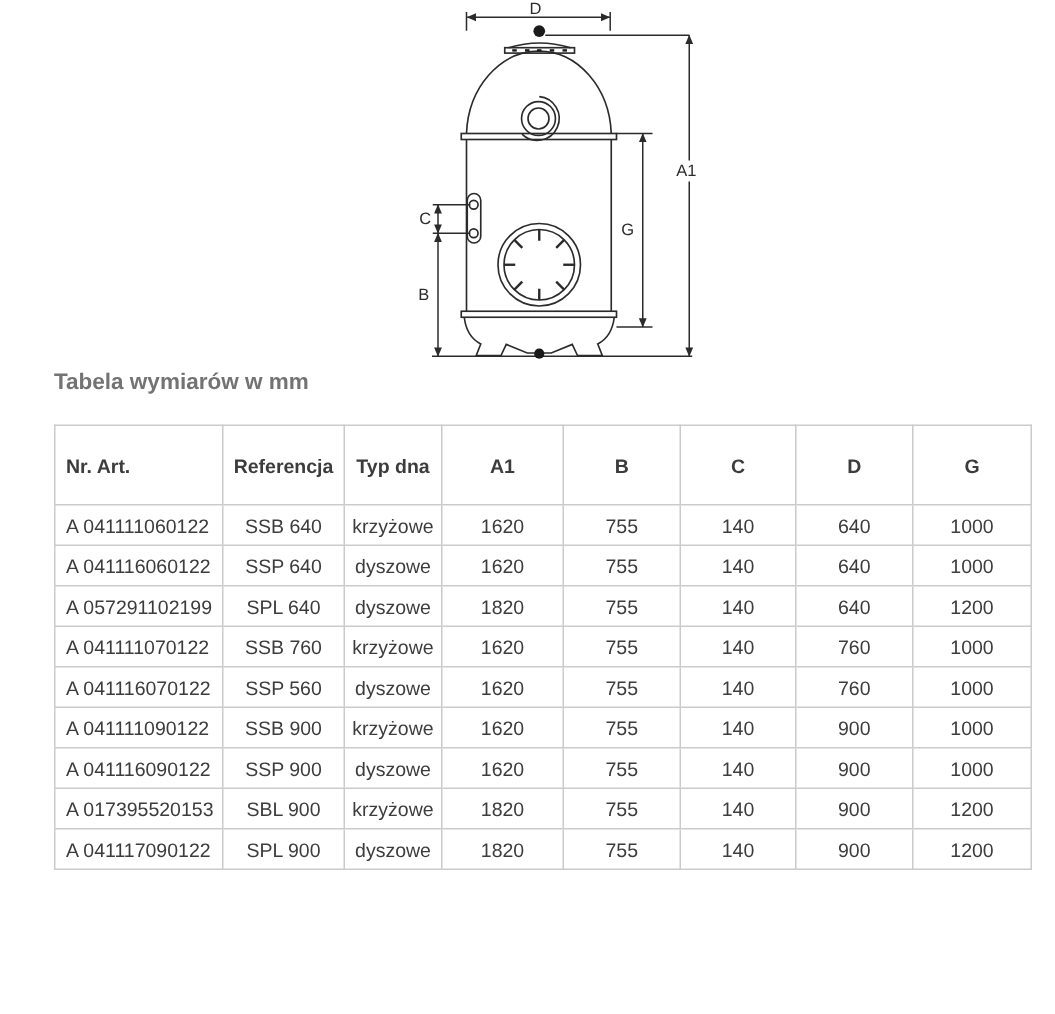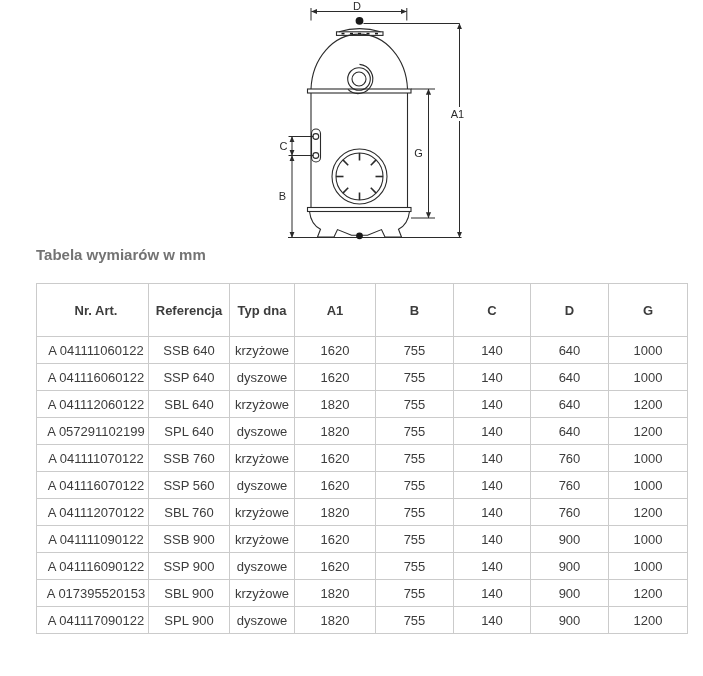--- a/index.html
+++ b/index.html
@@ -8,21 +8,21 @@
   .diagram{position:absolute;left:270px;top:0;width:200px;height:248px;}
   .diagram text{font-family:"Liberation Sans",sans-serif;font-size:11px;fill:#2b2b2b;}
   .tbl-title{position:absolute;left:36px;top:246px;font-size:15px;font-weight:700;
              color:#737373;}
   table.dims{position:absolute;left:36px;top:283px;width:651px;border-collapse:collapse;
              table-layout:fixed;}
   table.dims th,table.dims td{border:1px solid #cbcbcb;color:#3c3c3c;font-size:13px;
              white-space:nowrap;overflow:hidden;text-align:center;padding:0;}
   table.dims th{height:52px;font-weight:700;text-align:center;}
   table.dims td{height:26px;font-weight:400;}
-  table.dims th:first-child,table.dims td:first-child{text-align:center;padding-left:7px;}
+  table.dims th:first-child,table.dims td:first-child{text-align:left;padding-left:7px;}
 </style>
 </head>
 <body>
 
 <svg class="diagram" viewBox="270 0 200 248">
   <defs>
     <marker id="arr" viewBox="0 0 10 10" refX="9" refY="5" markerWidth="6.5" markerHeight="6.5" orient="auto-start-reverse">
       <path d="M0,1 L9.5,5 L0,9 Z" fill="#2b2b2b"></path>
     </marker>
   </defs>
@@ -131,70 +131,50 @@
       <td>A 041116060122</td>
       <td>SSP 640</td>
       <td>dyszowe</td>
       <td>1620</td>
       <td>755</td>
       <td>140</td>
       <td>640</td>
       <td>1000</td>
     </tr>
     <tr>
-      <td>A 041112060122</td>
-      <td>SBL 640</td>
-      <td>krzyżowe</td>
+      <td>A 057291102199</td>
+      <td>SPL 640</td>
+      <td>dyszowe</td>
       <td>1820</td>
       <td>755</td>
       <td>140</td>
       <td>640</td>
       <td>1200</td>
     </tr>
     <tr>
-      <td>A 057291102199</td>
-      <td>SPL 640</td>
-      <td>dyszowe</td>
-      <td>1820</td>
-      <td>755</td>
-      <td>140</td>
-      <td>640</td>
-      <td>1200</td>
-    </tr>
-    <tr>
       <td>A 041111070122</td>
       <td>SSB 760</td>
       <td>krzyżowe</td>
       <td>1620</td>
       <td>755</td>
       <td>140</td>
       <td>760</td>
       <td>1000</td>
     </tr>
     <tr>
       <td>A 041116070122</td>
       <td>SSP 560</td>
       <td>dyszowe</td>
       <td>1620</td>
       <td>755</td>
       <td>140</td>
       <td>760</td>
       <td>1000</td>
     </tr>
     <tr>
-      <td>A 041112070122</td>
-      <td>SBL 760</td>
-      <td>krzyżowe</td>
-      <td>1820</td>
-      <td>755</td>
-      <td>140</td>
-      <td>760</td>
-      <td>1200</td>
-    </tr>
-    <tr>
       <td>A 041111090122</td>
       <td>SSB 900</td>
       <td>krzyżowe</td>
       <td>1620</td>
       <td>755</td>
       <td>140</td>
       <td>900</td>
       <td>1000</td>
     </tr>
     <tr>

